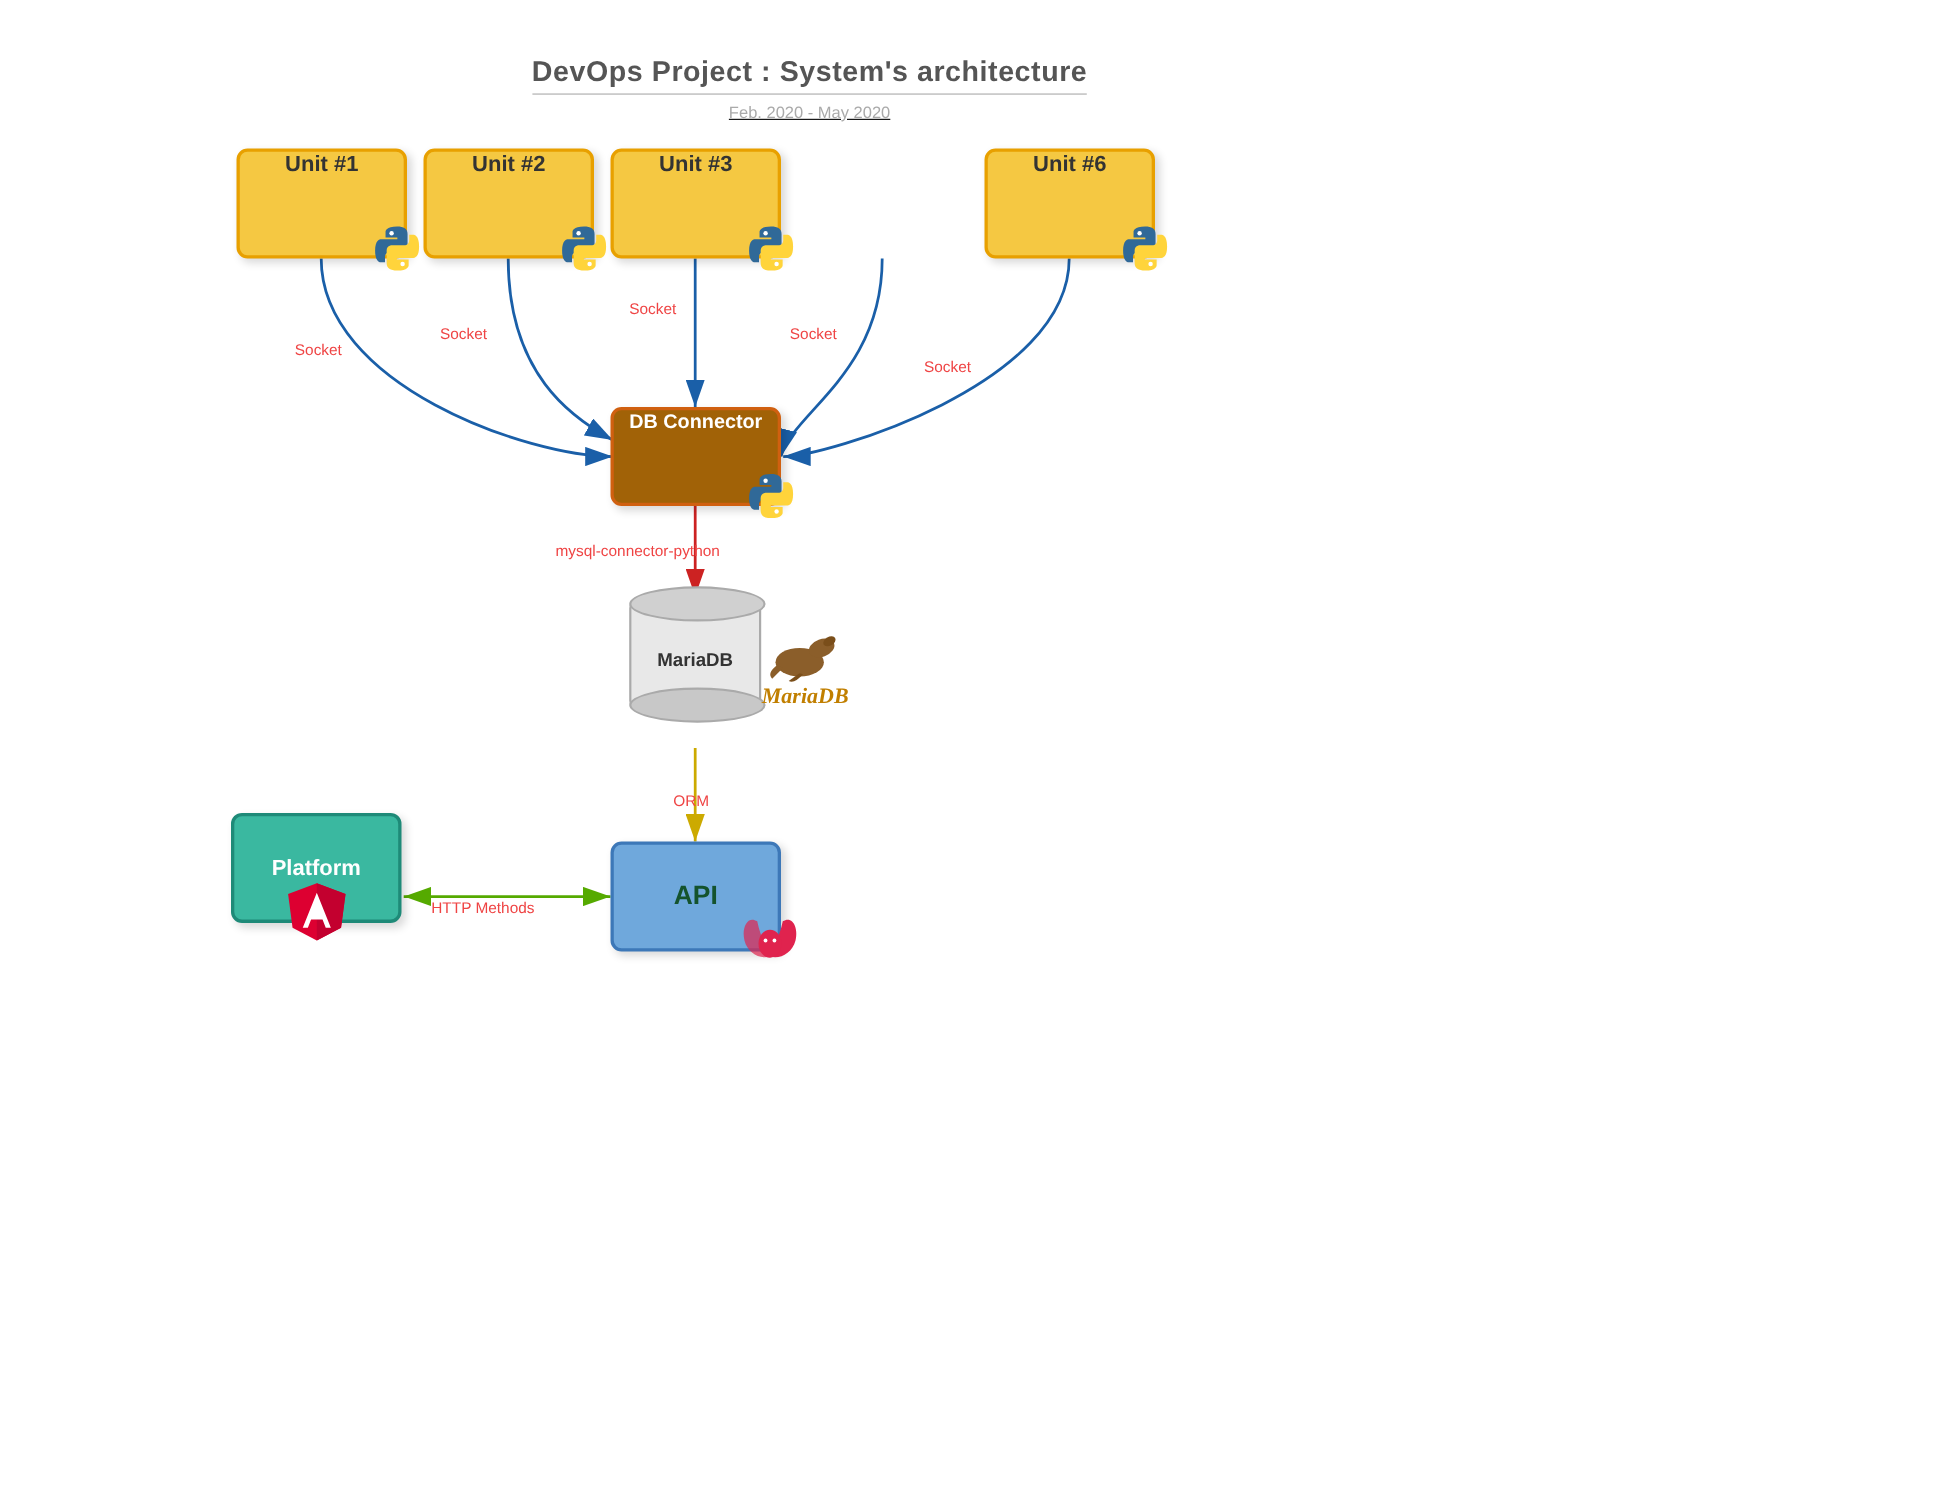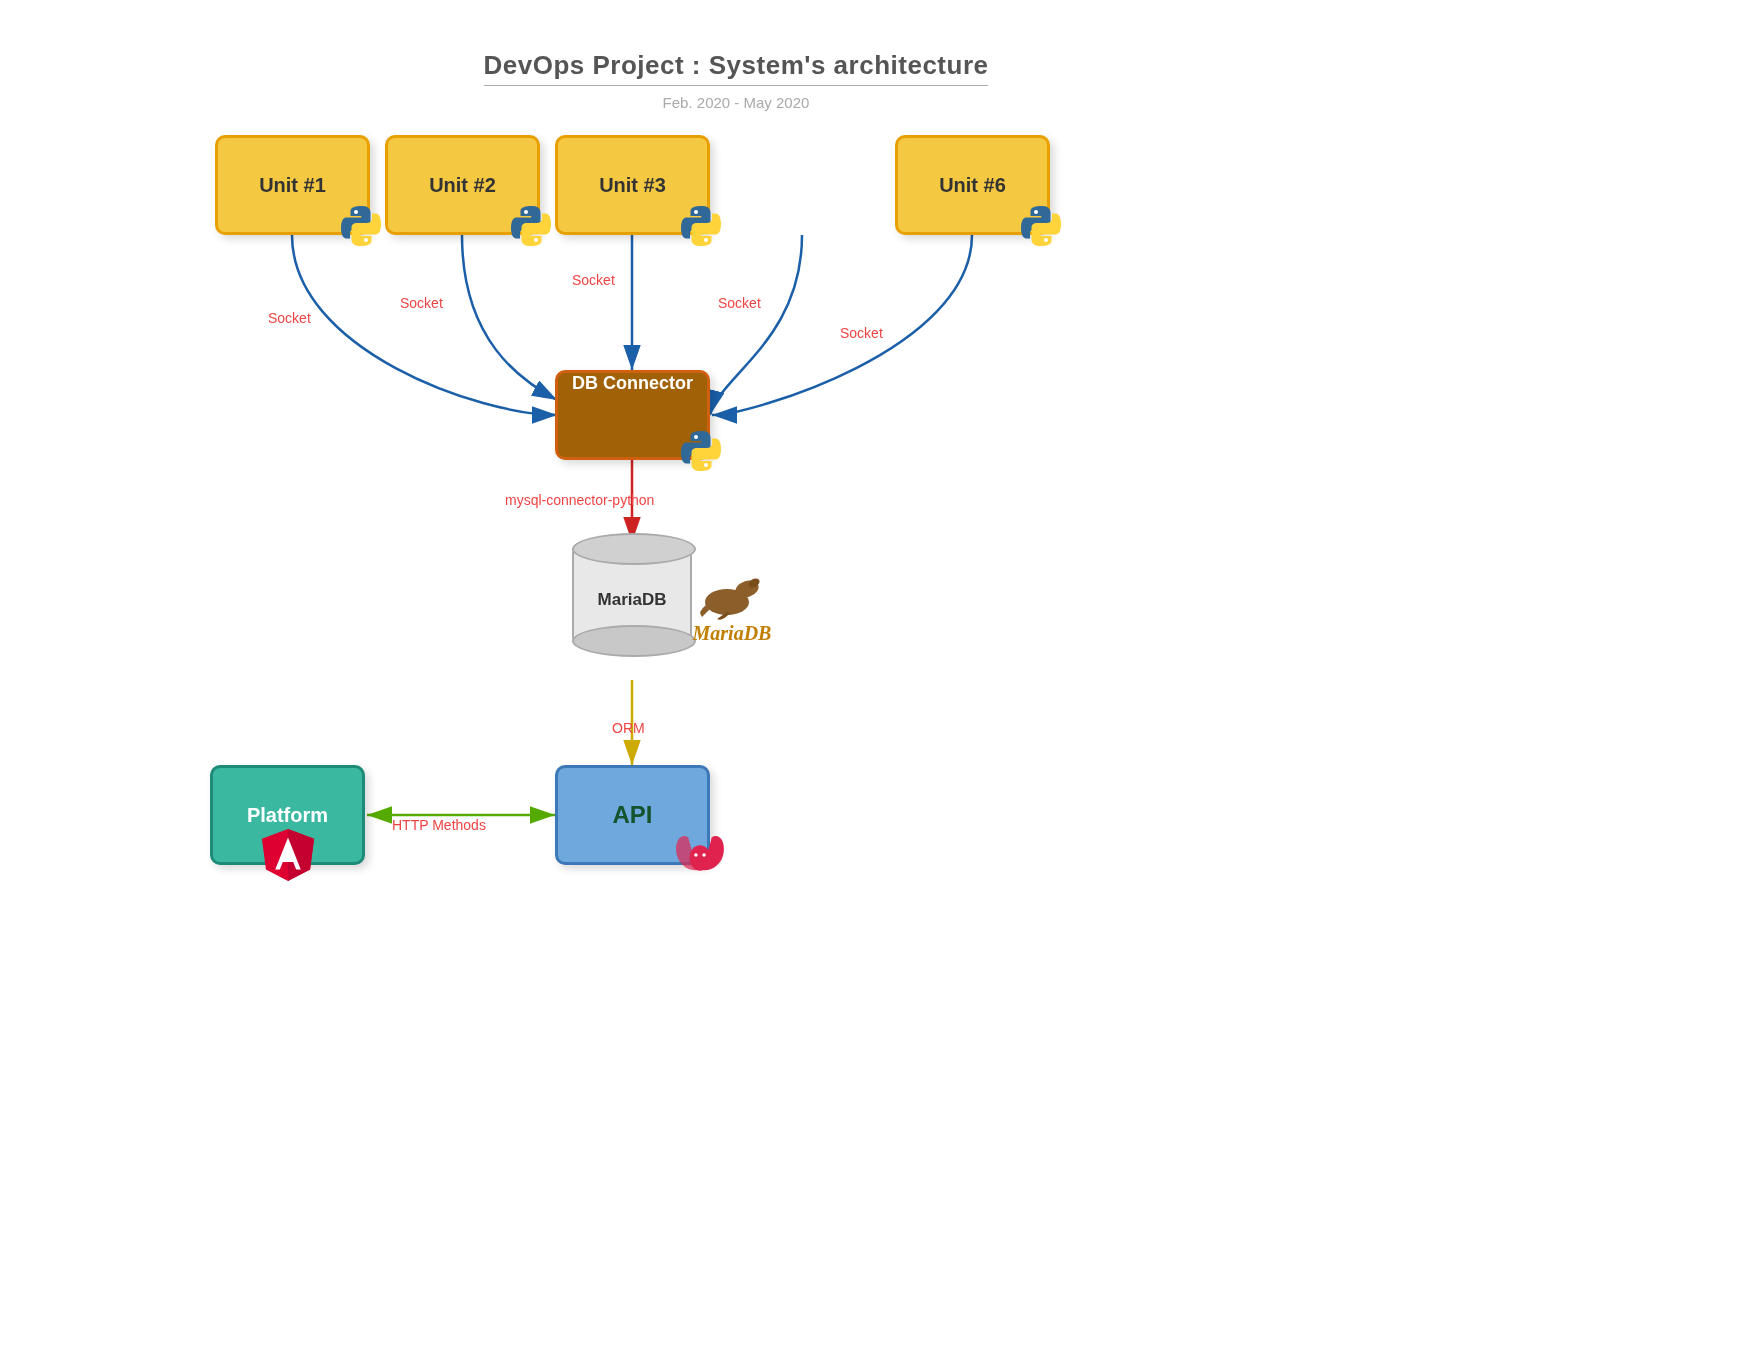--- a/index.html
+++ b/index.html
@@ -8,20 +8,21 @@
       font-family: 'Helvetica Neue', Arial, sans-serif;
       width: 1760px;
       height: 1360px;
       overflow: hidden;
       position: relative;
     }
     .diagram-container {
       width: 1472px;
       height: 1360px;
       position: relative;
+      text-decoration: underline;
     }
     .title-area {
       text-align: center;
       padding-top: 50px;
     }
     .main-title {
       font-size: 26px;
       font-weight: 600;
       color: #555;
       letter-spacing: 0.5px;
@@ -37,21 +38,21 @@
 
     
     .unit-box {
       position: absolute;
       background: #f5c842;
       border: 3px solid #e8a000;
       border-radius: 10px;
       width: 155px;
       height: 100px;
       display: flex;
-      align-items: center;
+      align-items: flex-start;
       justify-content: center;
       font-size: 20px;
       font-weight: 700;
       color: #333;
       box-shadow: 4px 4px 8px rgba(0,0,0,0.15);
     }
     .python-logo {
       position: absolute;
       bottom: -18px;
       right: -18px;
@@ -328,21 +329,21 @@
     <svg style="position:absolute; bottom:-22px; right:-22px; width:58px; height:58px;" viewBox="0 0 100 100">
 
       <path d="M70 20 C85 10, 95 30, 90 50 C85 70, 65 80, 50 75 C55 60, 65 45, 70 20Z" fill="#e0234e"></path>
       <path d="M30 20 C15 10, 5 30, 10 50 C15 70, 35 80, 50 75 C45 60, 35 45, 30 20Z" fill="#e0234e" opacity="0.7"></path>
       <ellipse cx="50" cy="55" rx="18" ry="22" fill="#e0234e"></ellipse>
       <circle cx="43" cy="50" r="3" fill="#fff"></circle>
       <circle cx="57" cy="50" r="3" fill="#fff"></circle>
     </svg>
   </div>
 
-  <div class="platform-box" style="left:210px; top:765px;">
+  <div class="platform-box" style="left:210px; top:739px;">
     <span>Platform</span>
 
     <svg style="position:absolute; bottom:-22px; left:50%; transform:translateX(-50%); width:58px; height:58px;" viewBox="0 0 100 100">
       <polygon points="50,5 95,22 88,75 50,95 12,75 5,22" fill="#dd0031"></polygon>
       <polygon points="50,5 50,95 88,75 95,22" fill="#c3002f"></polygon>
       <polygon points="50,20 28,75 36,75 41,62 59,62 64,75 72,75" fill="white"></polygon>
       <polygon points="50,30 44,60 56,60" fill="white"></polygon>
     </svg>
   </div>
 

